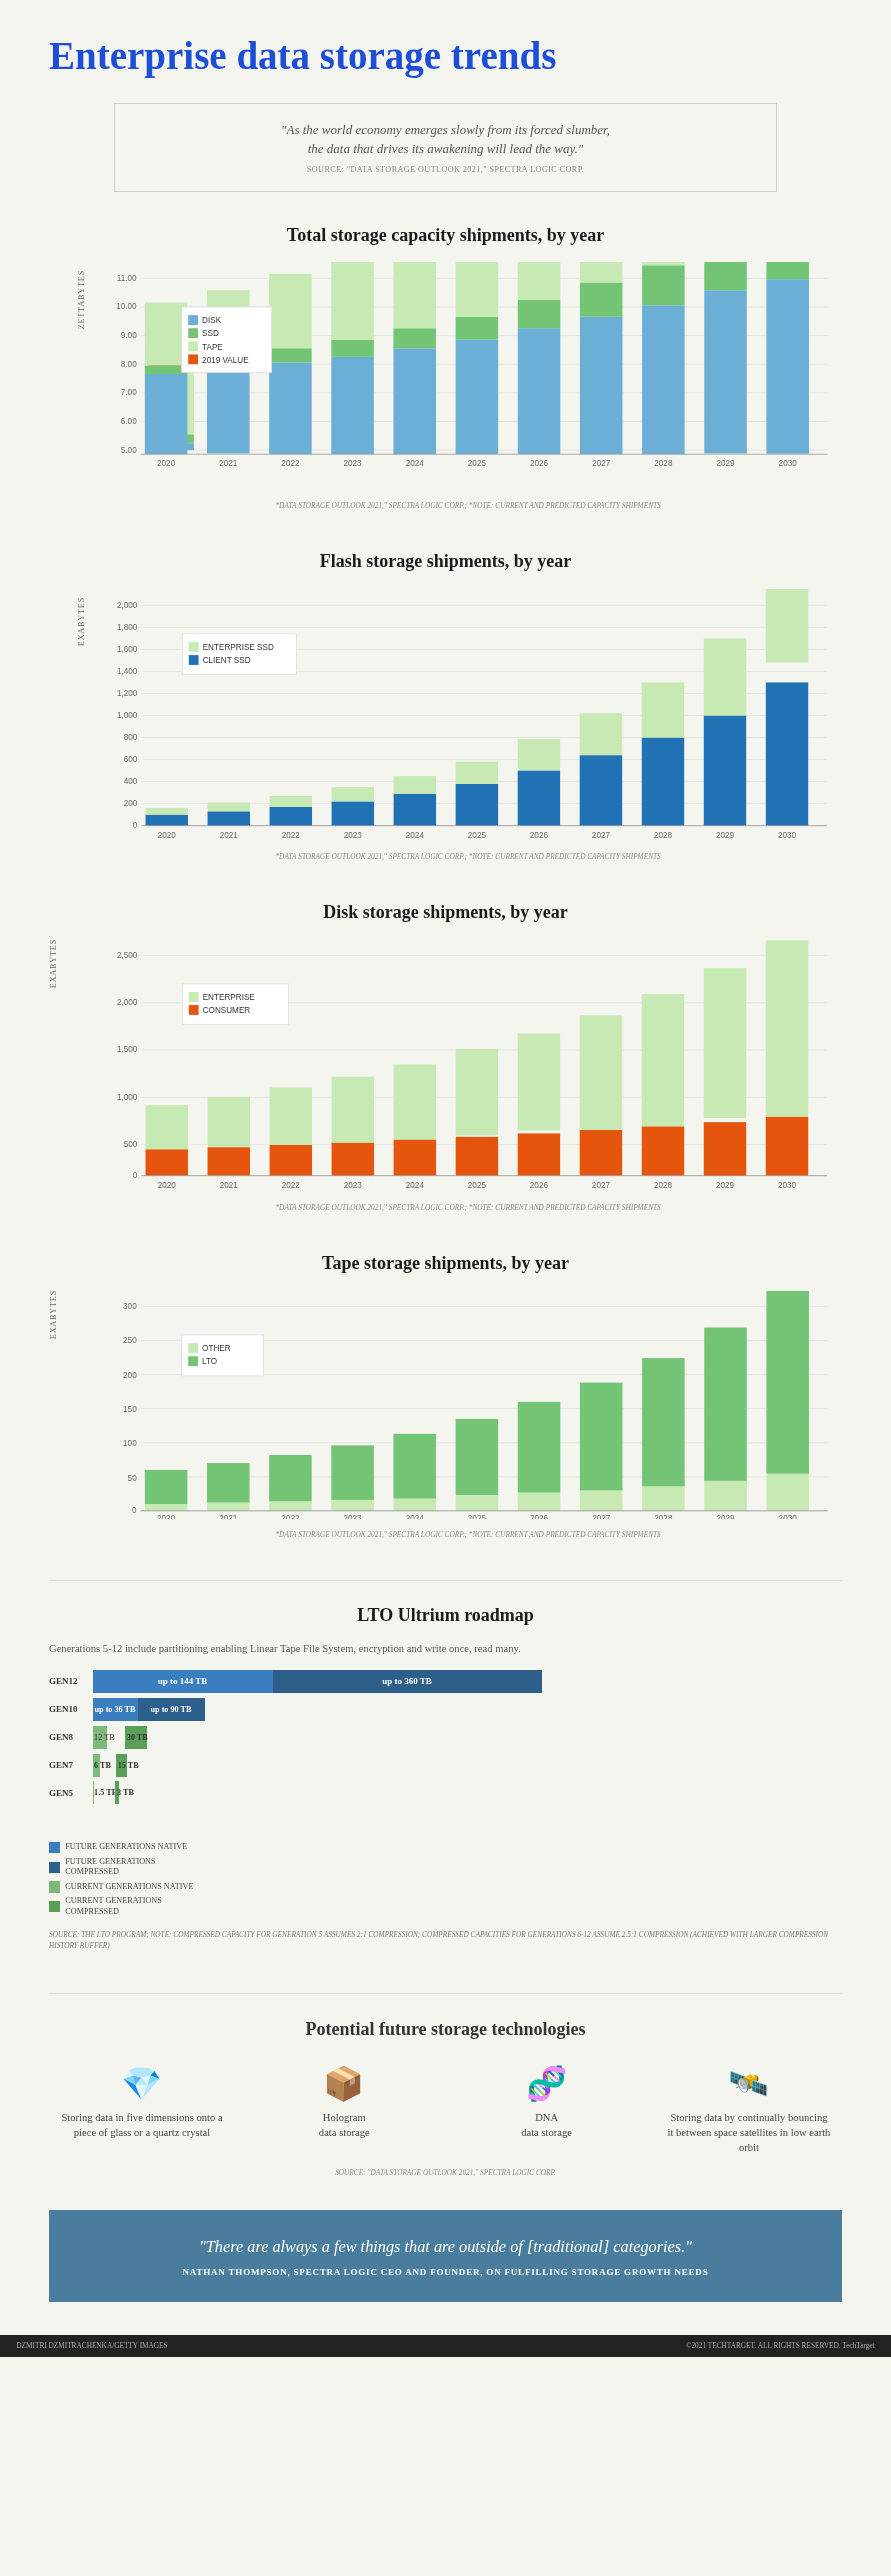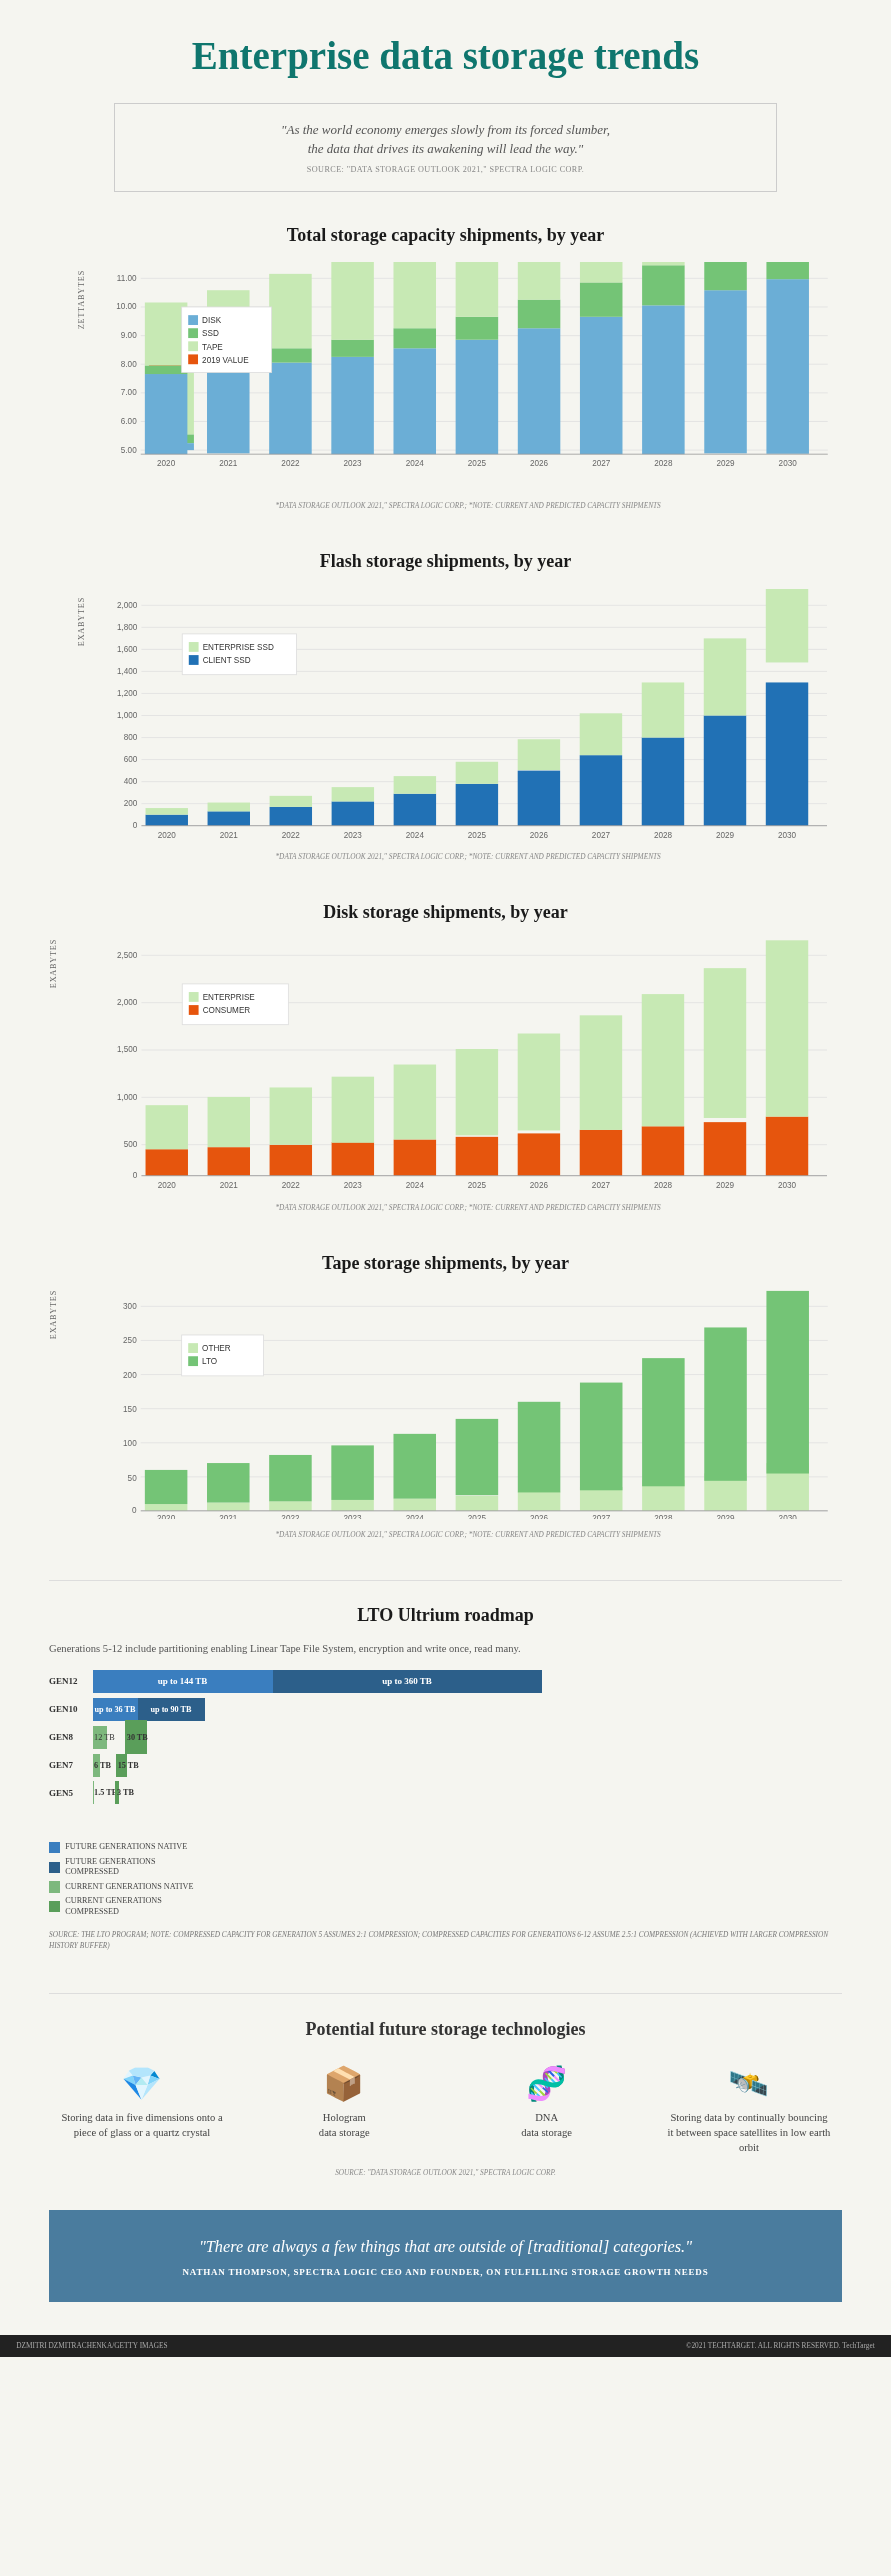--- a/index.html
+++ b/index.html
@@ -11,22 +11,22 @@
       color: #333;
     }
     .page-container {
       width: 891px;
       background: #f5f5f0;
       padding: 33px 49px;
     }
     .main-title {
       font-size: 39px;
       font-weight: bold;
-      text-align: center;
-      color: #0f766e;
+      text-align: left;
+      color: #1d4ed8;
       margin-bottom: 24.5px;
       font-family: Georgia, serif;
     }
     .quote-box {
       border: 0.8px solid #ccc;
       padding: 16.3px 33px;
       margin: 0 65px 33px 65px;
       text-align: center;
     }
     .quote-text {
@@ -589,21 +589,21 @@
           </div>
         </div>
 
 
         <div class="lto-row">
           <span class="lto-gen-label">GEN8</span>
           <div class="lto-bar-area">
             <div style="width:14.7px; height:23px; background:#7db87d; display:flex; align-items:center; justify-content:flex-start; overflow:visible; position:relative;">
               <span style="position:absolute; left:1.6px; white-space:nowrap; font-size:8.2px; font-weight:normal; color:#333;">12 TB</span>
             </div>
-            <div style="width:22px; height:34px; background:#5a9e5a; margin-left:18px; display:flex; align-items:center; justify-content:flex-start; overflow:visible; position:relative;">
+            <div style="width:22px; height:23px; background:#5a9e5a; margin-left:18px; display:flex; align-items:center; justify-content:flex-start; overflow:visible; position:relative;">
               <span style="position:absolute; left:1.6px; white-space:nowrap; font-size:8.2px; font-weight:bold; color:#333;">30 TB</span>
             </div>
           </div>
         </div>
 
         <div class="lto-row">
           <span class="lto-gen-label">GEN7</span>
           <div class="lto-bar-area">
             <div style="width:7.3px; height:23px; background:#7db87d; display:flex; align-items:center; overflow:visible; position:relative;">
               <span style="position:absolute; left:1.6px; white-space:nowrap; font-size:8.2px; font-weight:bold; color:#333;">6 TB</span>

